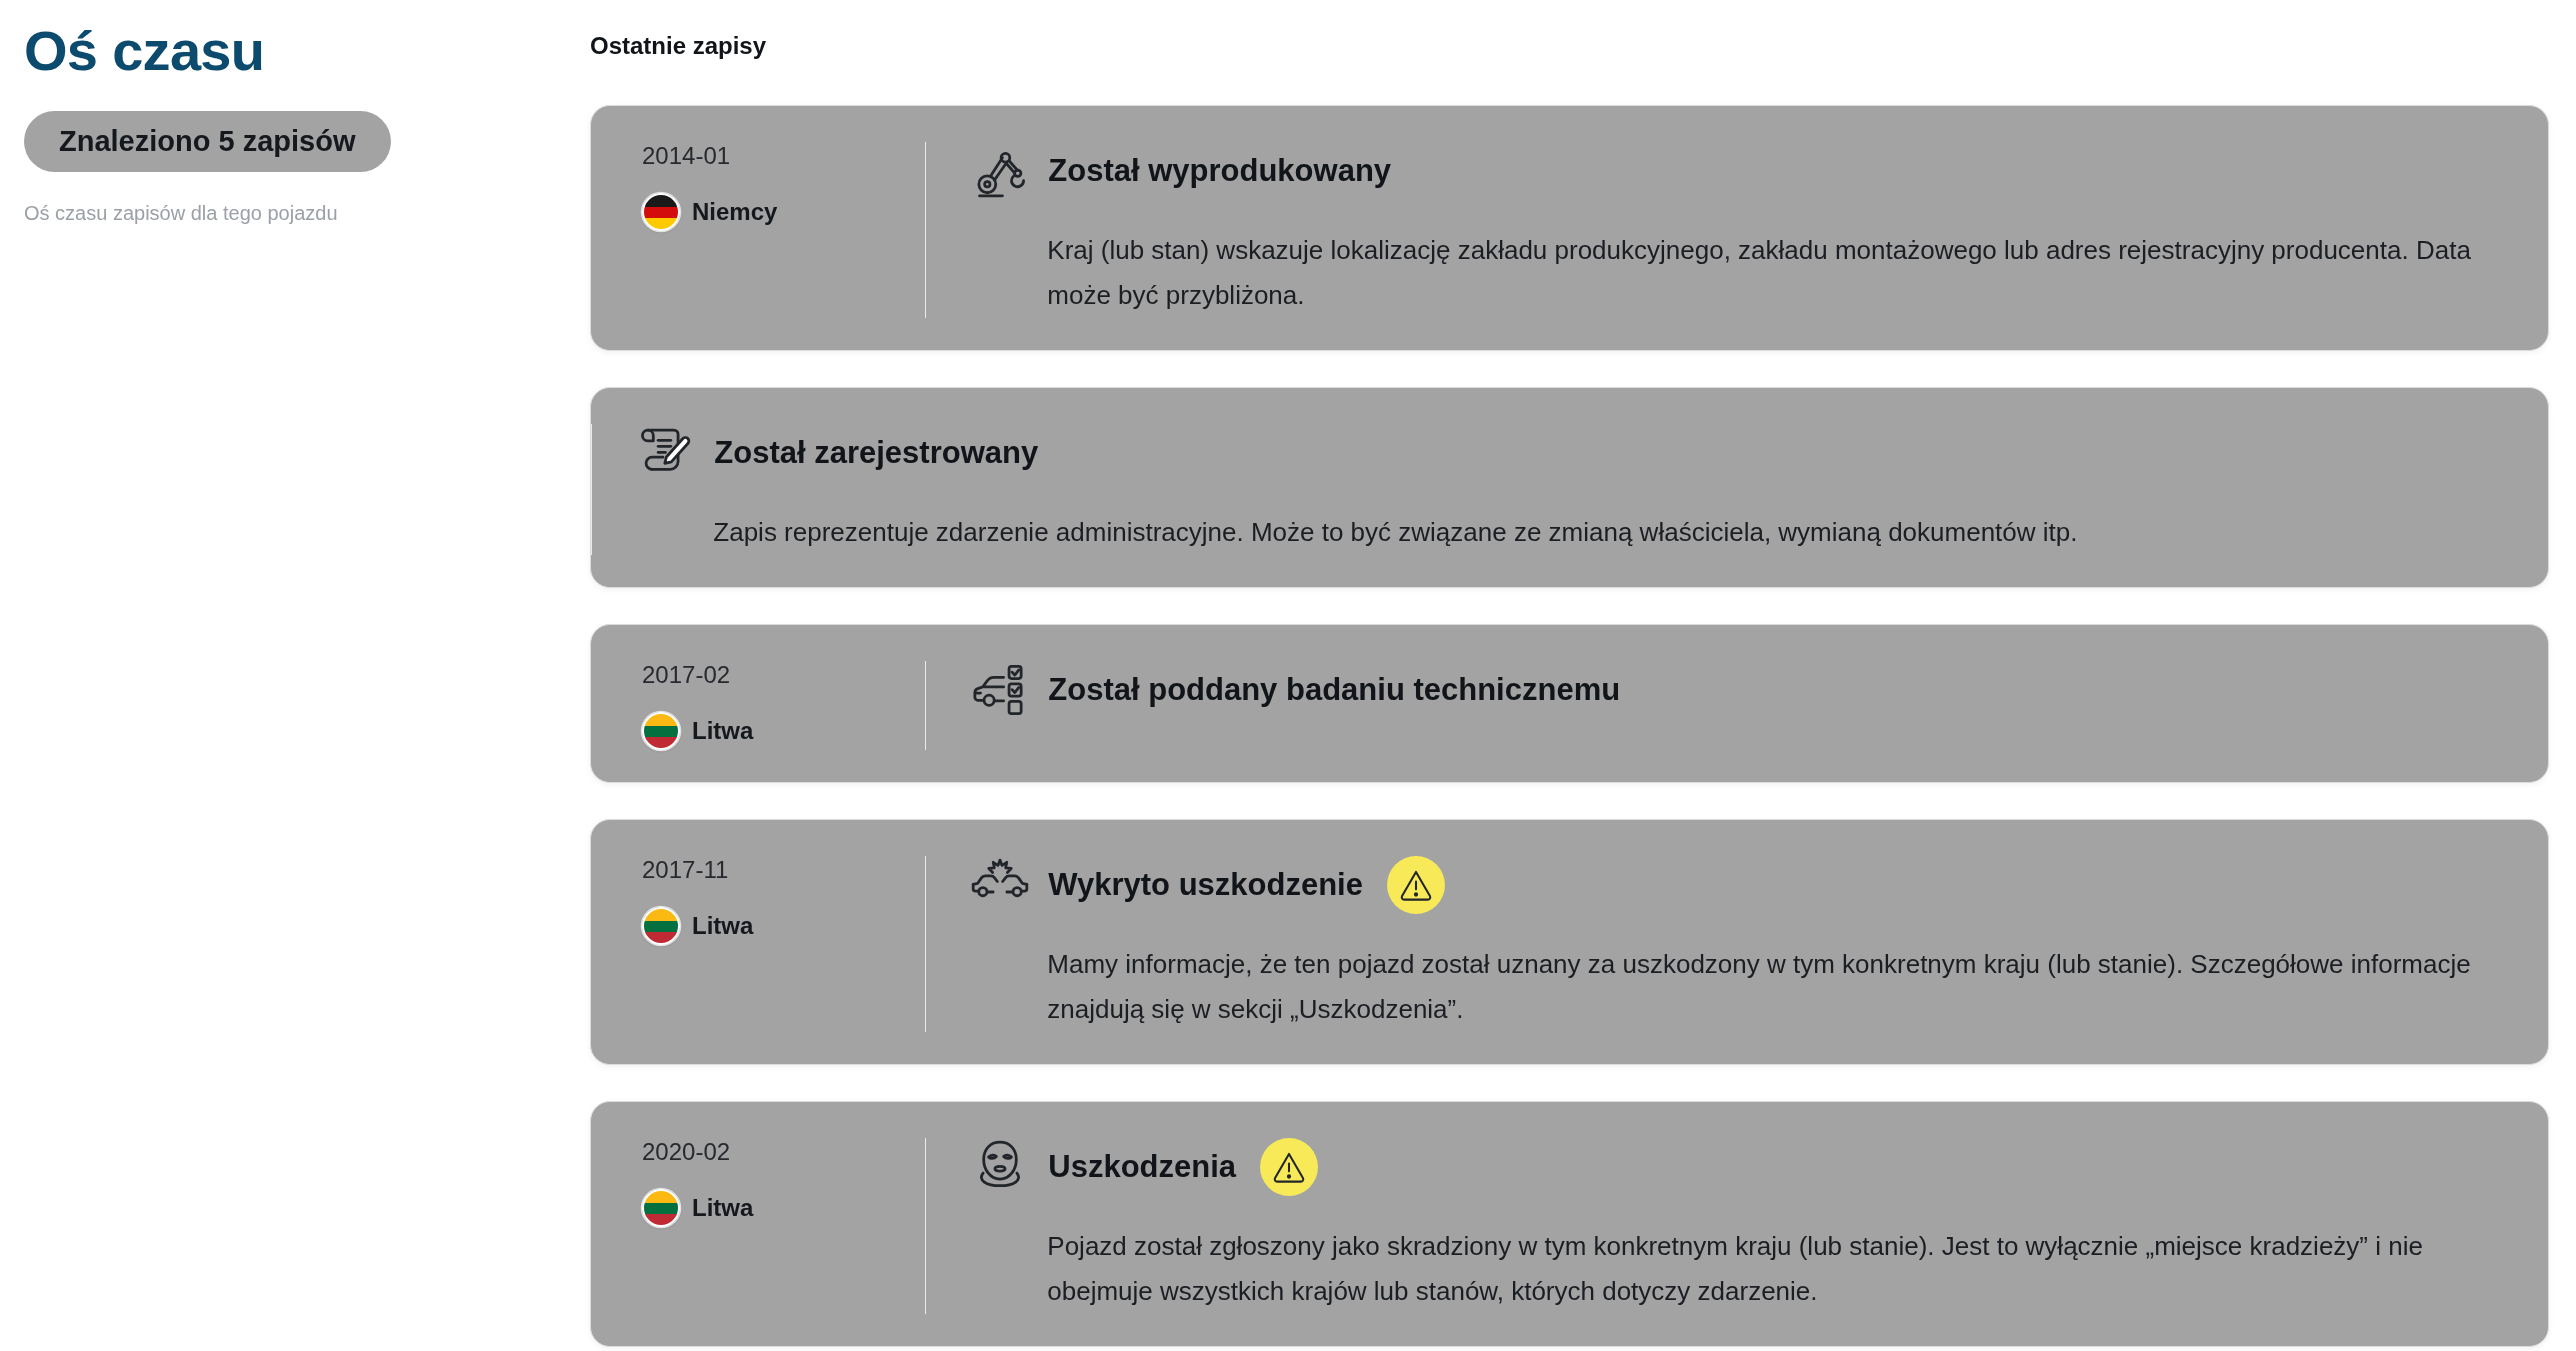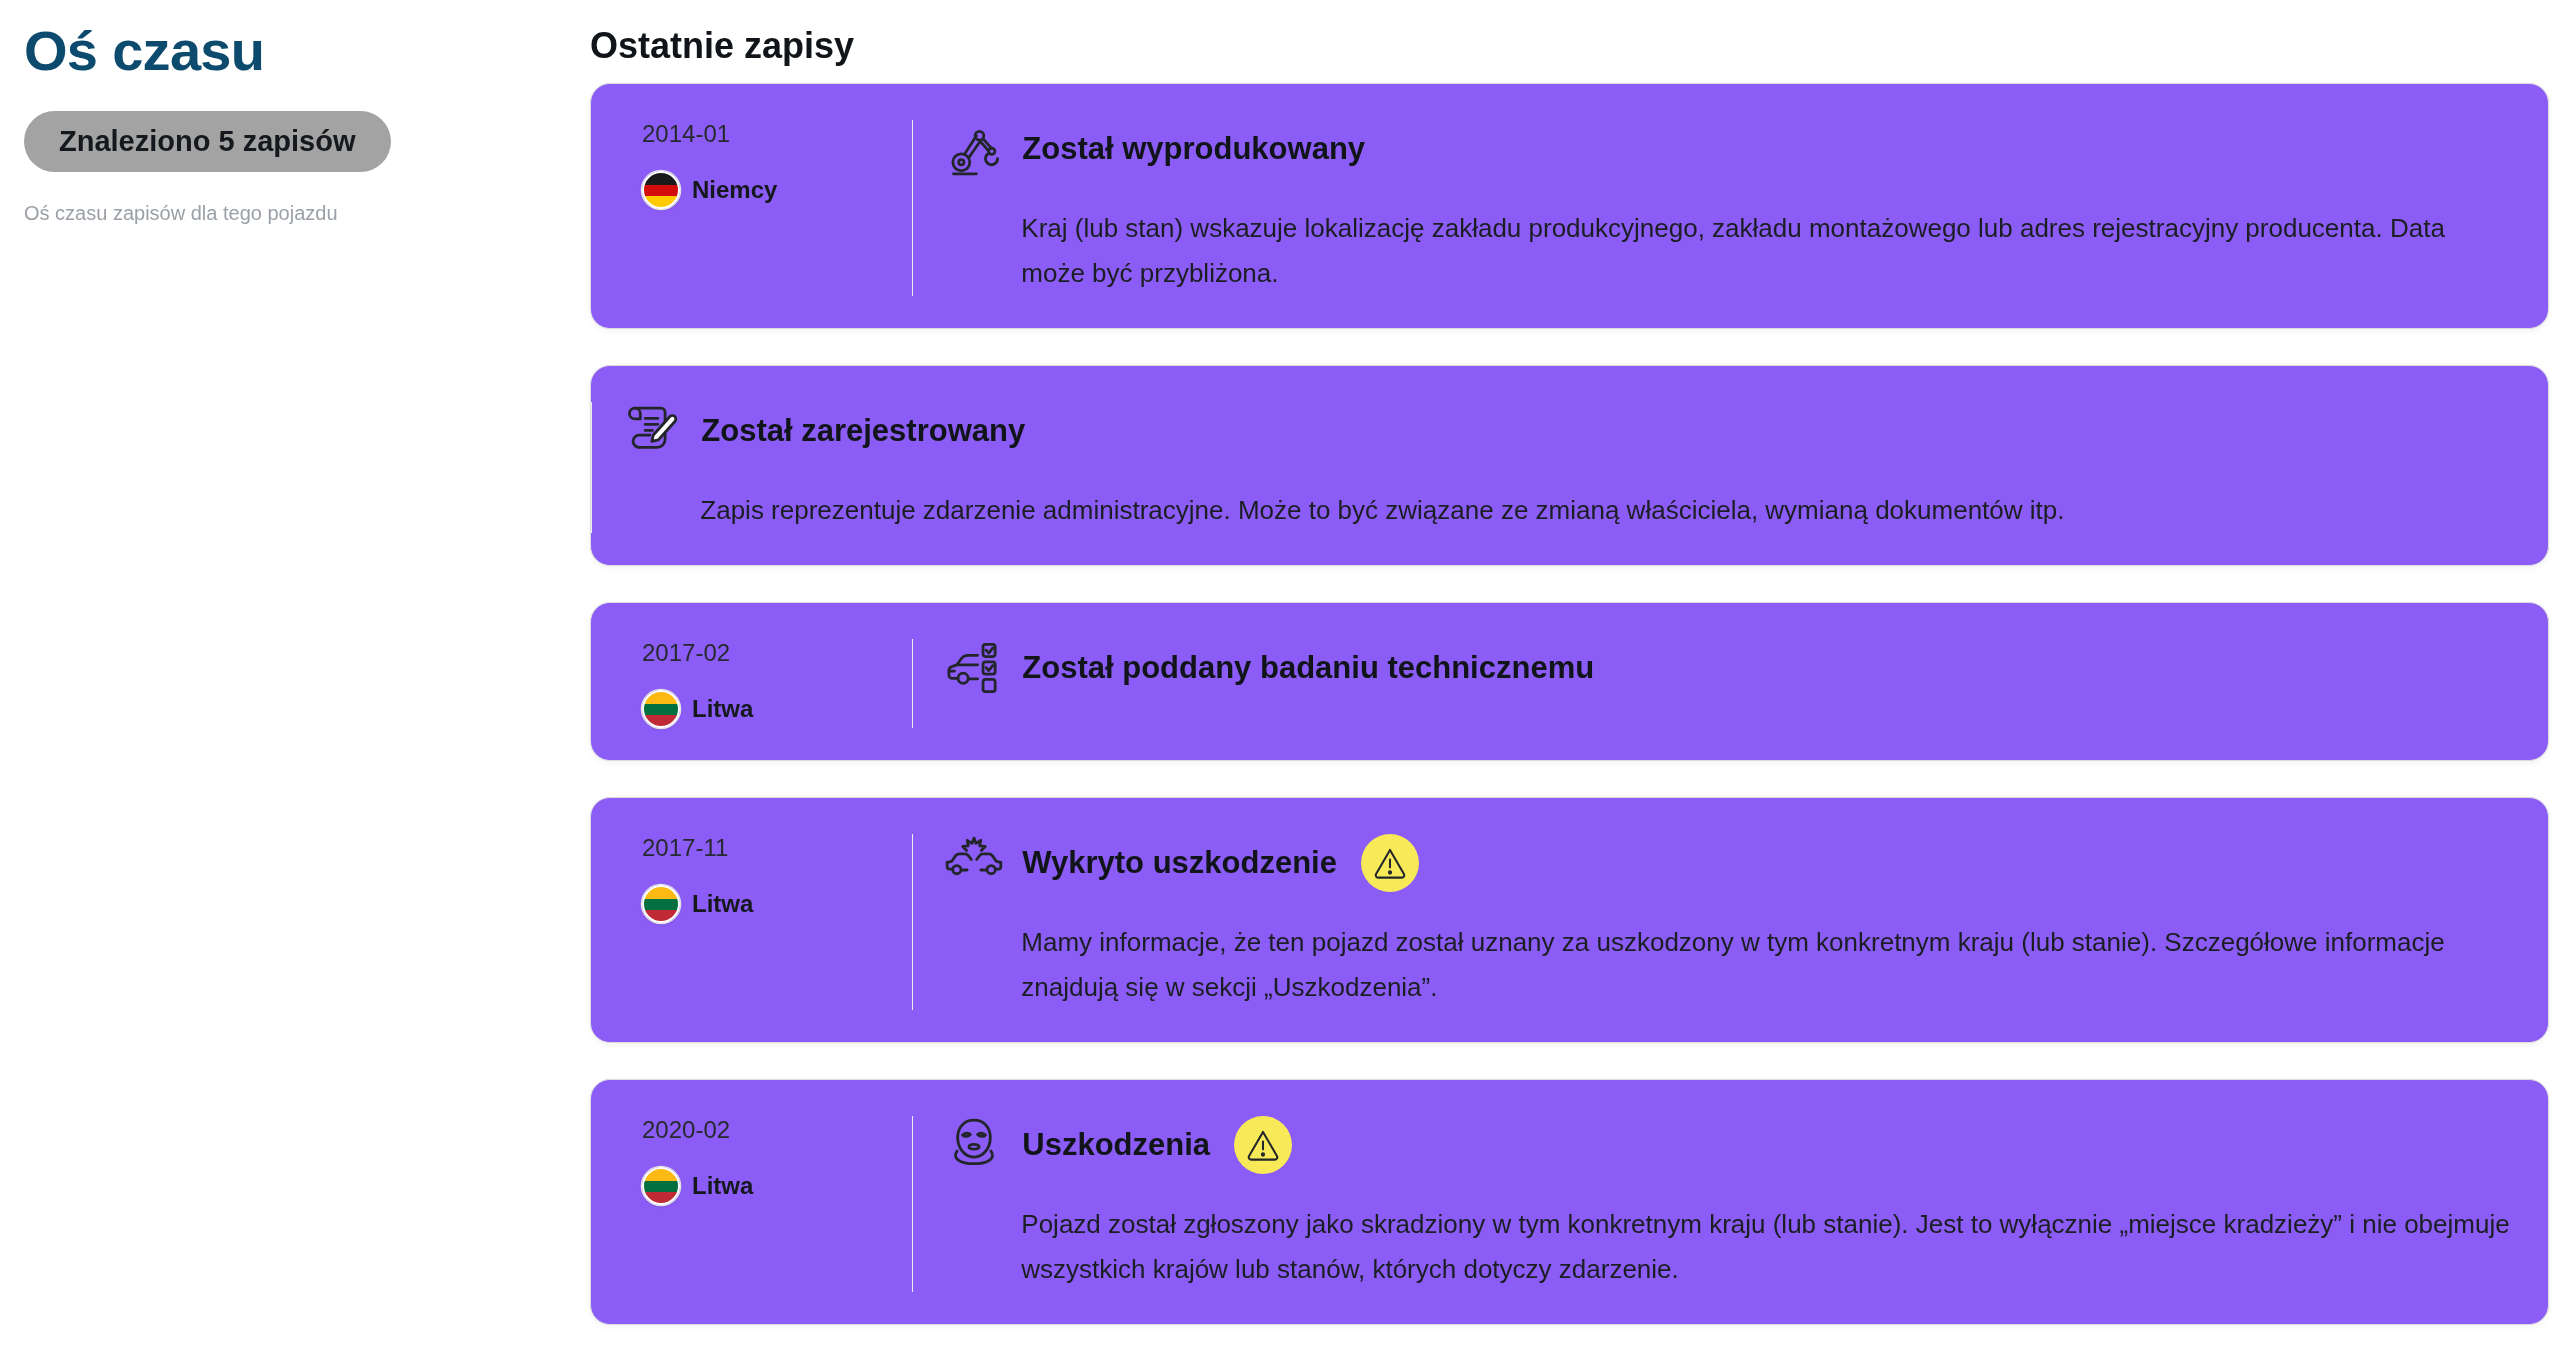--- a/index.html
+++ b/index.html
@@ -10,24 +10,24 @@
   
   .sidebar{position:absolute;left:24px;top:19px;width:537px;}
   .page-title{margin:0;font-size:56px;line-height:64px;font-weight:800;letter-spacing:-0.7px;color:#0c4a6e;}
   .count-badge{
     display:inline-block;margin-top:28px;background:#a3a3a3;color:#15181c;
     font-size:29px;font-weight:700;line-height:29px;padding:16px 35px;border-radius:40px;
   }
   .subtitle{margin:30px 0 0 0;font-size:20px;color:#9aa0a6;font-weight:400;}
   
   .timeline{position:absolute;left:590px;top:0;width:1959px;padding-top:24px;}
-  .section-title{margin:0 0 16px 0;font-size:36px;line-height:43px;font-weight:700;color:#111418;}
+  .section-title{margin:0 0 38px 0;font-size:24px;line-height:43px;font-weight:700;color:#111418;}
   .card{
-    display:flex;align-items:stretch;background:#8b5cf6;border:1.3px solid #dcdcdc;border-radius:20px;
-    box-shadow:0 2px 6px rgba(0,0,0,.05);margin-bottom:36px;padding:36px 0 32px 0;box-sizing:border-box;
+    display:flex;align-items:stretch;background:#a3a3a3;border:1.3px solid #dcdcdc;border-radius:20px;
+    box-shadow:0 2px 6px rgba(0,0,0,.05);margin-bottom:36px;padding:36px 0 32px 0;box-sizing:border-box;gap:13px;
   }
   .card-left{width:270px;padding-left:51px;flex-shrink:0;}
   .record-date{font-size:24px;line-height:27px;color:#26292e;}
   .country-row{display:flex;align-items:center;gap:12px;margin-top:24px;}
   .flag{
     width:34px;height:34px;border-radius:50%;border:2px solid #fff;flex-shrink:0;
     box-shadow:0 0 0 1.3px #e2e2e2, 0 1.3px 2.7px rgba(0,0,0,.18);
   }
   .flag-germany{background:linear-gradient(180deg,#1a1a1a 0 34%,#d30c0c 34% 67%,#ffcb00 67% 100%);}
   .flag-poland{background:linear-gradient(180deg,#ffffff 0 50%,#d4213d 50% 100%);}

